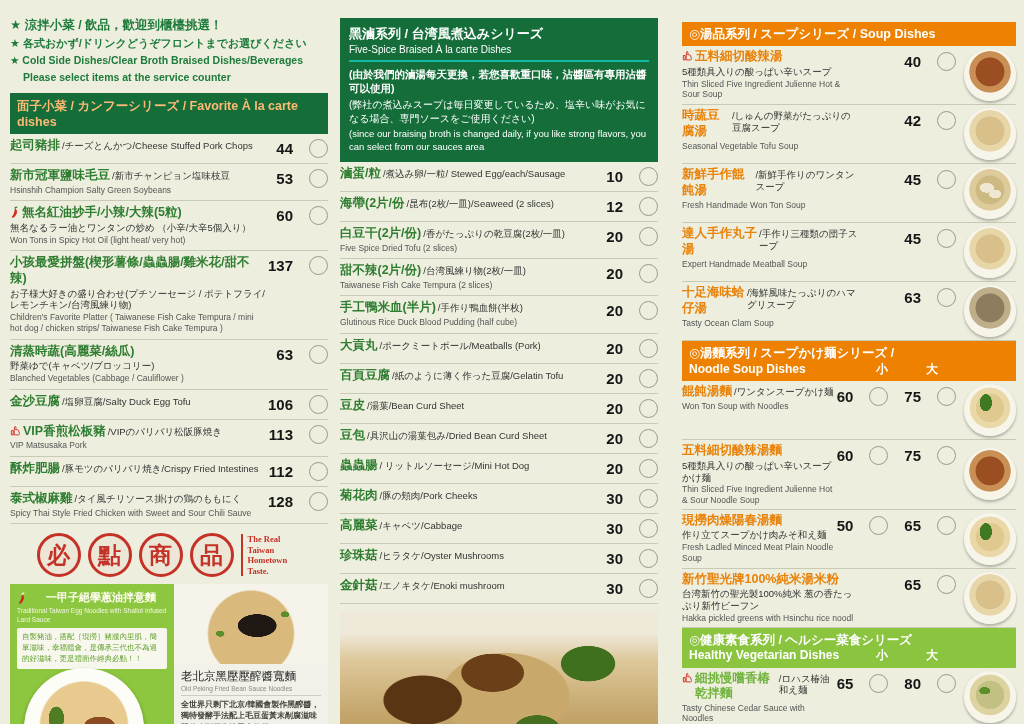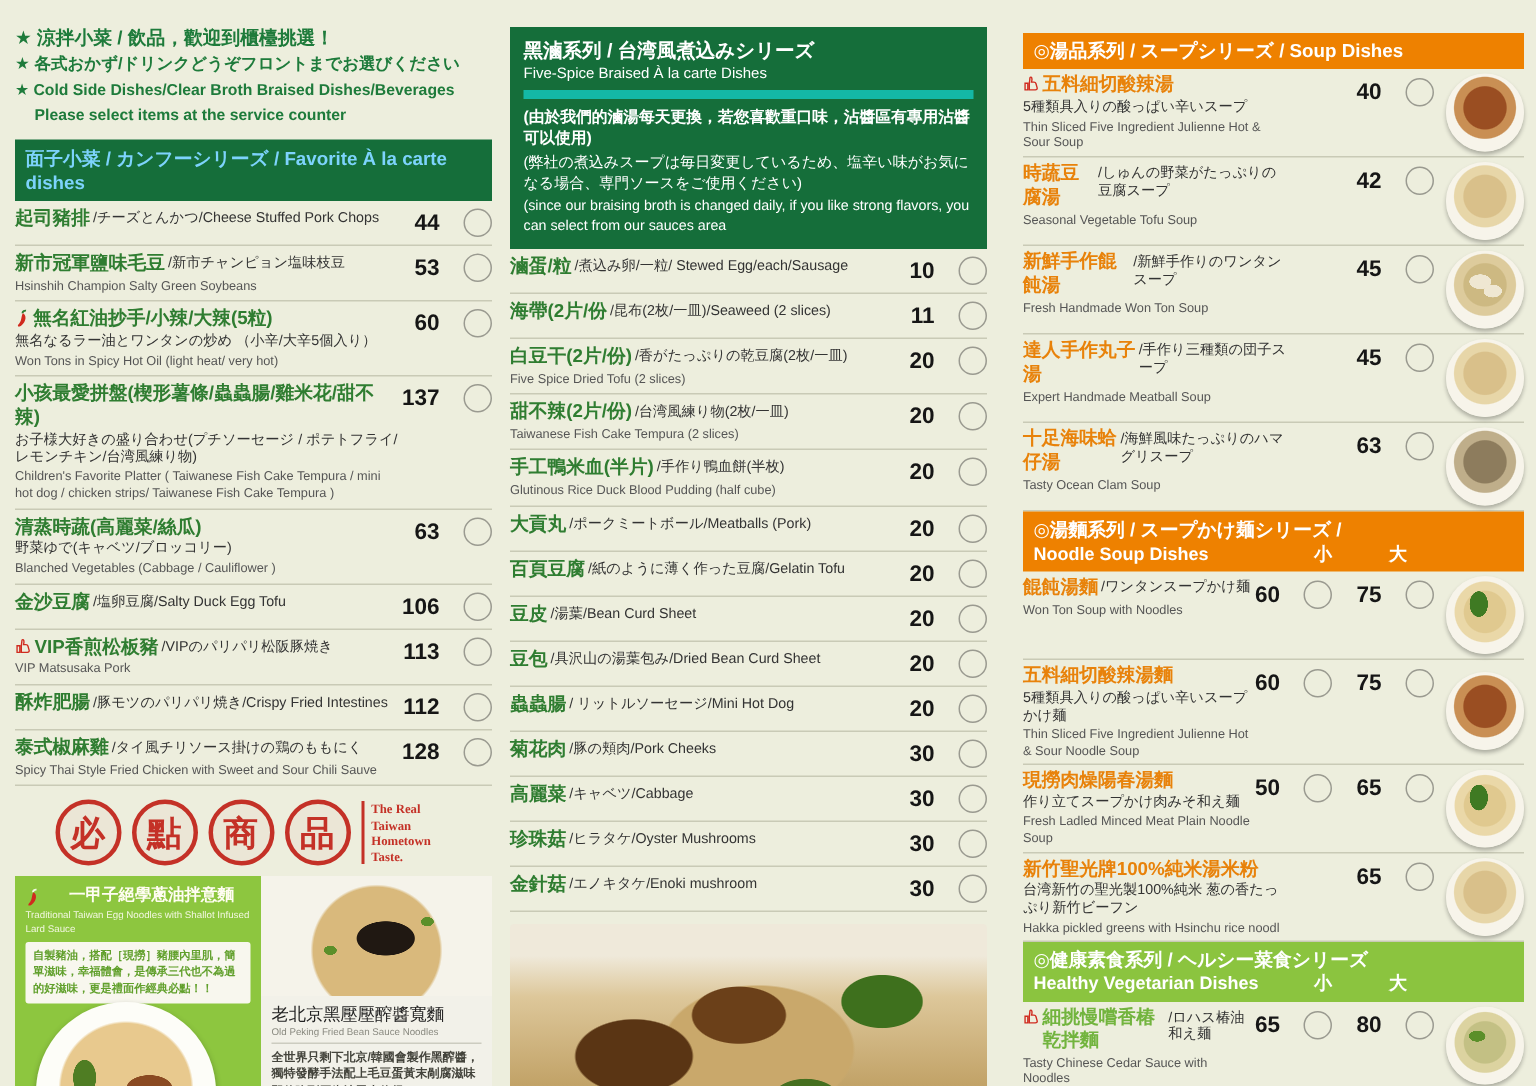--- a/index.html
+++ b/index.html
@@ -14,42 +14,42 @@
   .col-mid{left:340px;width:318px;padding-top:18px;}
   .col-right{left:682px;width:334px;padding-top:22px;}
 
   
   .notes{margin-bottom:8px;line-height:1.55;}
   .note-zh{color:#1e7b3b;font-weight:bold;font-size:12.5px;}
   .note-jp{color:#1e7b3b;font-weight:bold;font-size:11px;}
   .note-en{color:#1e7b3b;font-weight:bold;font-size:10.5px;}
   .note-en2{color:#1e7b3b;font-weight:bold;font-size:10.5px;padding-left:13px;}
 
-  .band{background:#156e3a;color:#7dd3fc;font-weight:bold;font-size:12.5px;padding:5px 7px;}
+  .band{background:#156e3a;color:#fdba74;font-weight:bold;font-size:12.5px;padding:5px 7px;}
 
   
   .mrow{display:flex;align-items:flex-start;border-bottom:1px solid #c9cab6;padding:4px 0 5px;}
   .mrow:last-child{border-bottom:none;}
   .mtext{flex:1;min-width:0;line-height:1.25;}
   .l1{display:flex;align-items:flex-start;gap:2px;}
   .zh{font-weight:bold;font-size:12.5px;color:#2f7d31;}
   .zh-o{color:#e8820a;}
   .zh-g{color:#72b43e;}
   .tail{font-size:9.5px;color:#333;padding-top:2px;}
   .jp{font-size:9.5px;color:#333;margin-top:1px;}
   .en{font-size:8.5px;color:#555;margin-top:1px;}
   .pr{display:flex;align-items:center;justify-content:flex-end;gap:16px;min-width:62px;padding-top:1px;}
   .pr .num{font-size:15px;font-weight:bold;color:#161616;}
   .circ{width:17px;height:17px;border:1.6px solid #9a9a90;border-radius:50%;background:transparent;flex:none;cursor:pointer;}
   .icon{flex:none;display:inline-flex;padding-top:1px;}
 
   
   .midbox{background:#156e3a;color:#fff;padding:7px 9px 8px;}
   .midbox .t1{font-weight:bold;font-size:13px;}
-  .midbox .t2{font-size:10px;margin-top:1px;padding-bottom:5px;border-bottom:6px solid #14b8a6;}
+  .midbox .t2{font-size:10px;margin-top:1px;padding-bottom:5px;border-bottom:2px solid #14b8a6;}
   .midbox .n1{font-weight:bold;font-size:10.5px;margin-top:5px;line-height:1.35;}
   .midbox .n2{font-size:10px;margin-top:3px;line-height:1.35;}
   .midbox .n3{font-size:9.5px;margin-top:3px;line-height:1.35;}
 
   .bigphoto{margin-top:8px;height:152px;border-radius:3px;
     background:
       radial-gradient(46px 30px at 78% 34%, #3e701d 0 58%, transparent 60%),
       radial-gradient(40px 26px at 62% 78%, #456f1f 0 58%, transparent 60%),
       radial-gradient(70px 44px at 26% 58%, #5a3514 0 55%, transparent 57%),
       radial-gradient(56px 34px at 48% 40%, #6b4019 0 55%, transparent 57%),
@@ -86,21 +86,21 @@
     font-size:23px;font-weight:bold;display:flex;align-items:center;justify-content:center;background:rgba(196,49,39,.04);}
   .stamp-cap{color:#c43127;font-size:8.5px;font-weight:bold;line-height:1.25;width:54px;
     border-left:2px solid #c43127;padding-left:5px;font-family:"Liberation Serif","DejaVu Serif",serif;}
 
   
   .promo{display:flex;height:170px;}
   .pcard1{width:150px;background:#8dc63f;padding:7px 7px 0;position:relative;overflow:hidden;}
   .pcard1 .pt{display:flex;gap:19px;align-items:flex-start;}
   .pcard1 .ptitle{color:#fffdf2;font-weight:bold;font-size:11px;line-height:1.2;}
   .pcard1 .psub{color:#f2f7df;font-size:6.5px;margin-top:2px;line-height:1.3;}
-  .pcard1 .pdesc{background:#f8f7ee;color:#61a02c;font-weight:bold;font-size:7.5px;line-height:1.45;
+  .pcard1 .pdesc{background:#f8f7ee;color:#61a02c;font-weight:normal;font-size:7.5px;line-height:1.45;
     padding:4px 5px;margin-top:4px;border-radius:2px;}
   .bowl-big{position:absolute;bottom:-34px;left:14px;width:120px;height:120px;border-radius:50%;
     box-shadow:0 2px 4px rgba(0,0,0,.3);
     background:
       radial-gradient(13px 20px at 27% 42%, #4f7d23 0 58%, transparent 60%),
       radial-gradient(26px 15px at 63% 48%, #8a4a22 0 58%, transparent 60%),
       radial-gradient(28px 16px at 50% 60%, #94562a 0 58%, transparent 60%),
       radial-gradient(circle at 50% 48%, #e8c98e 0 50%, #fdfdf8 52% 78%, #eee9dd 80% 100%);}
   .pcard2{flex:1;background:#f2f1e9;display:flex;flex-direction:column;overflow:hidden;}
   .photo2{height:80px;flex:none;
@@ -308,21 +308,21 @@
       </div>
   </div>
   <div class="mrow">
     <div class="mtext">
         <div class="l1">
           <span class="zh">海帶(2片/份</span>
           <span class="tail">/昆布(2枚/一皿)/Seaweed (2 slices)</span>
         </div>
       </div>
     <div class="pr">
-        <span class="num">11</span>
+        <span class="num">12</span>
         <span class="circ"></span>
       </div>
   </div>
   <div class="mrow">
     <div class="mtext">
         <div class="l1">
           <span class="zh">白豆干(2片/份)</span>
           <span class="tail">/香がたっぷりの乾豆腐(2枚/一皿)</span>
         </div>
       <div class="en">Five Spice Dried Tofu (2 slices)</div>

